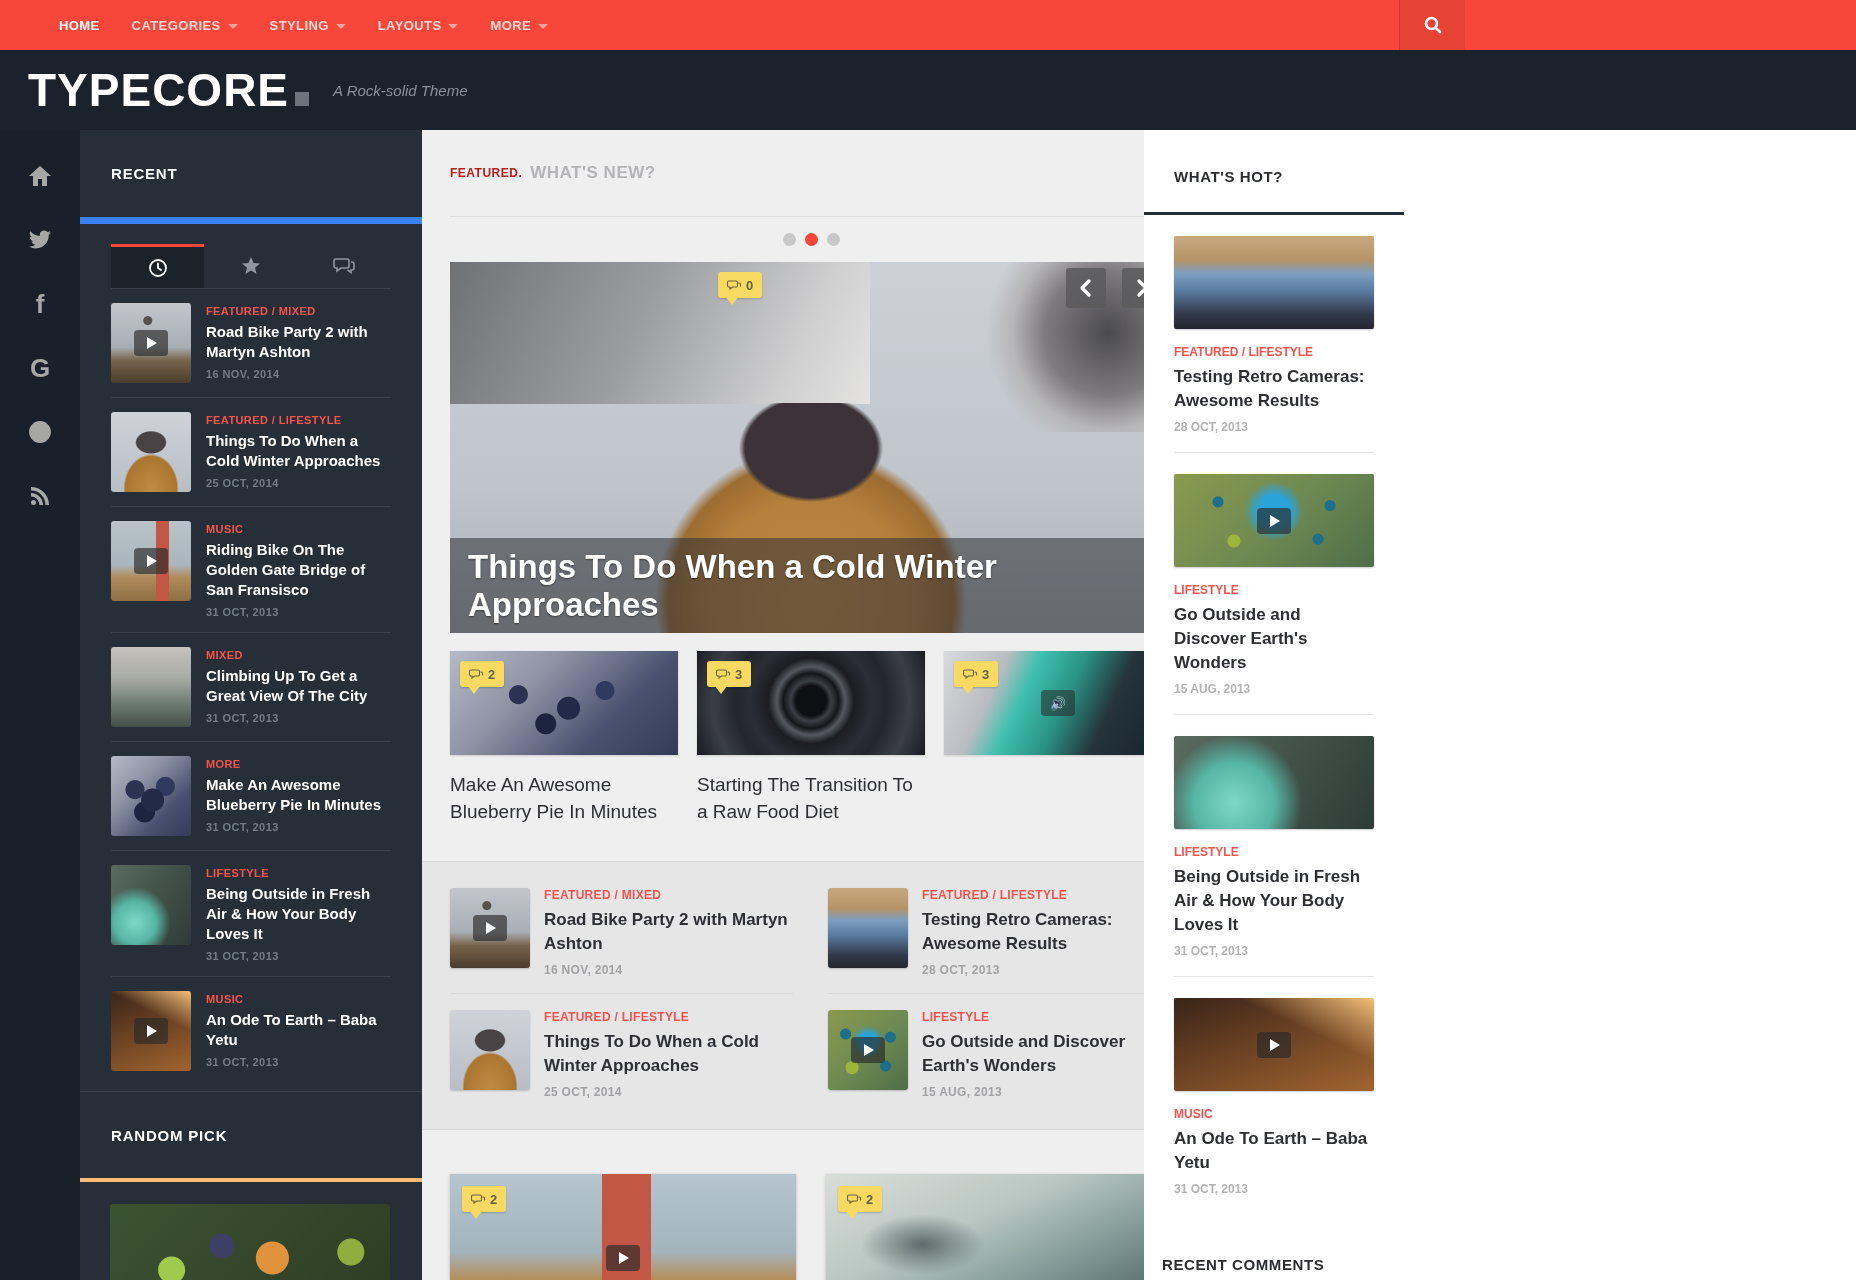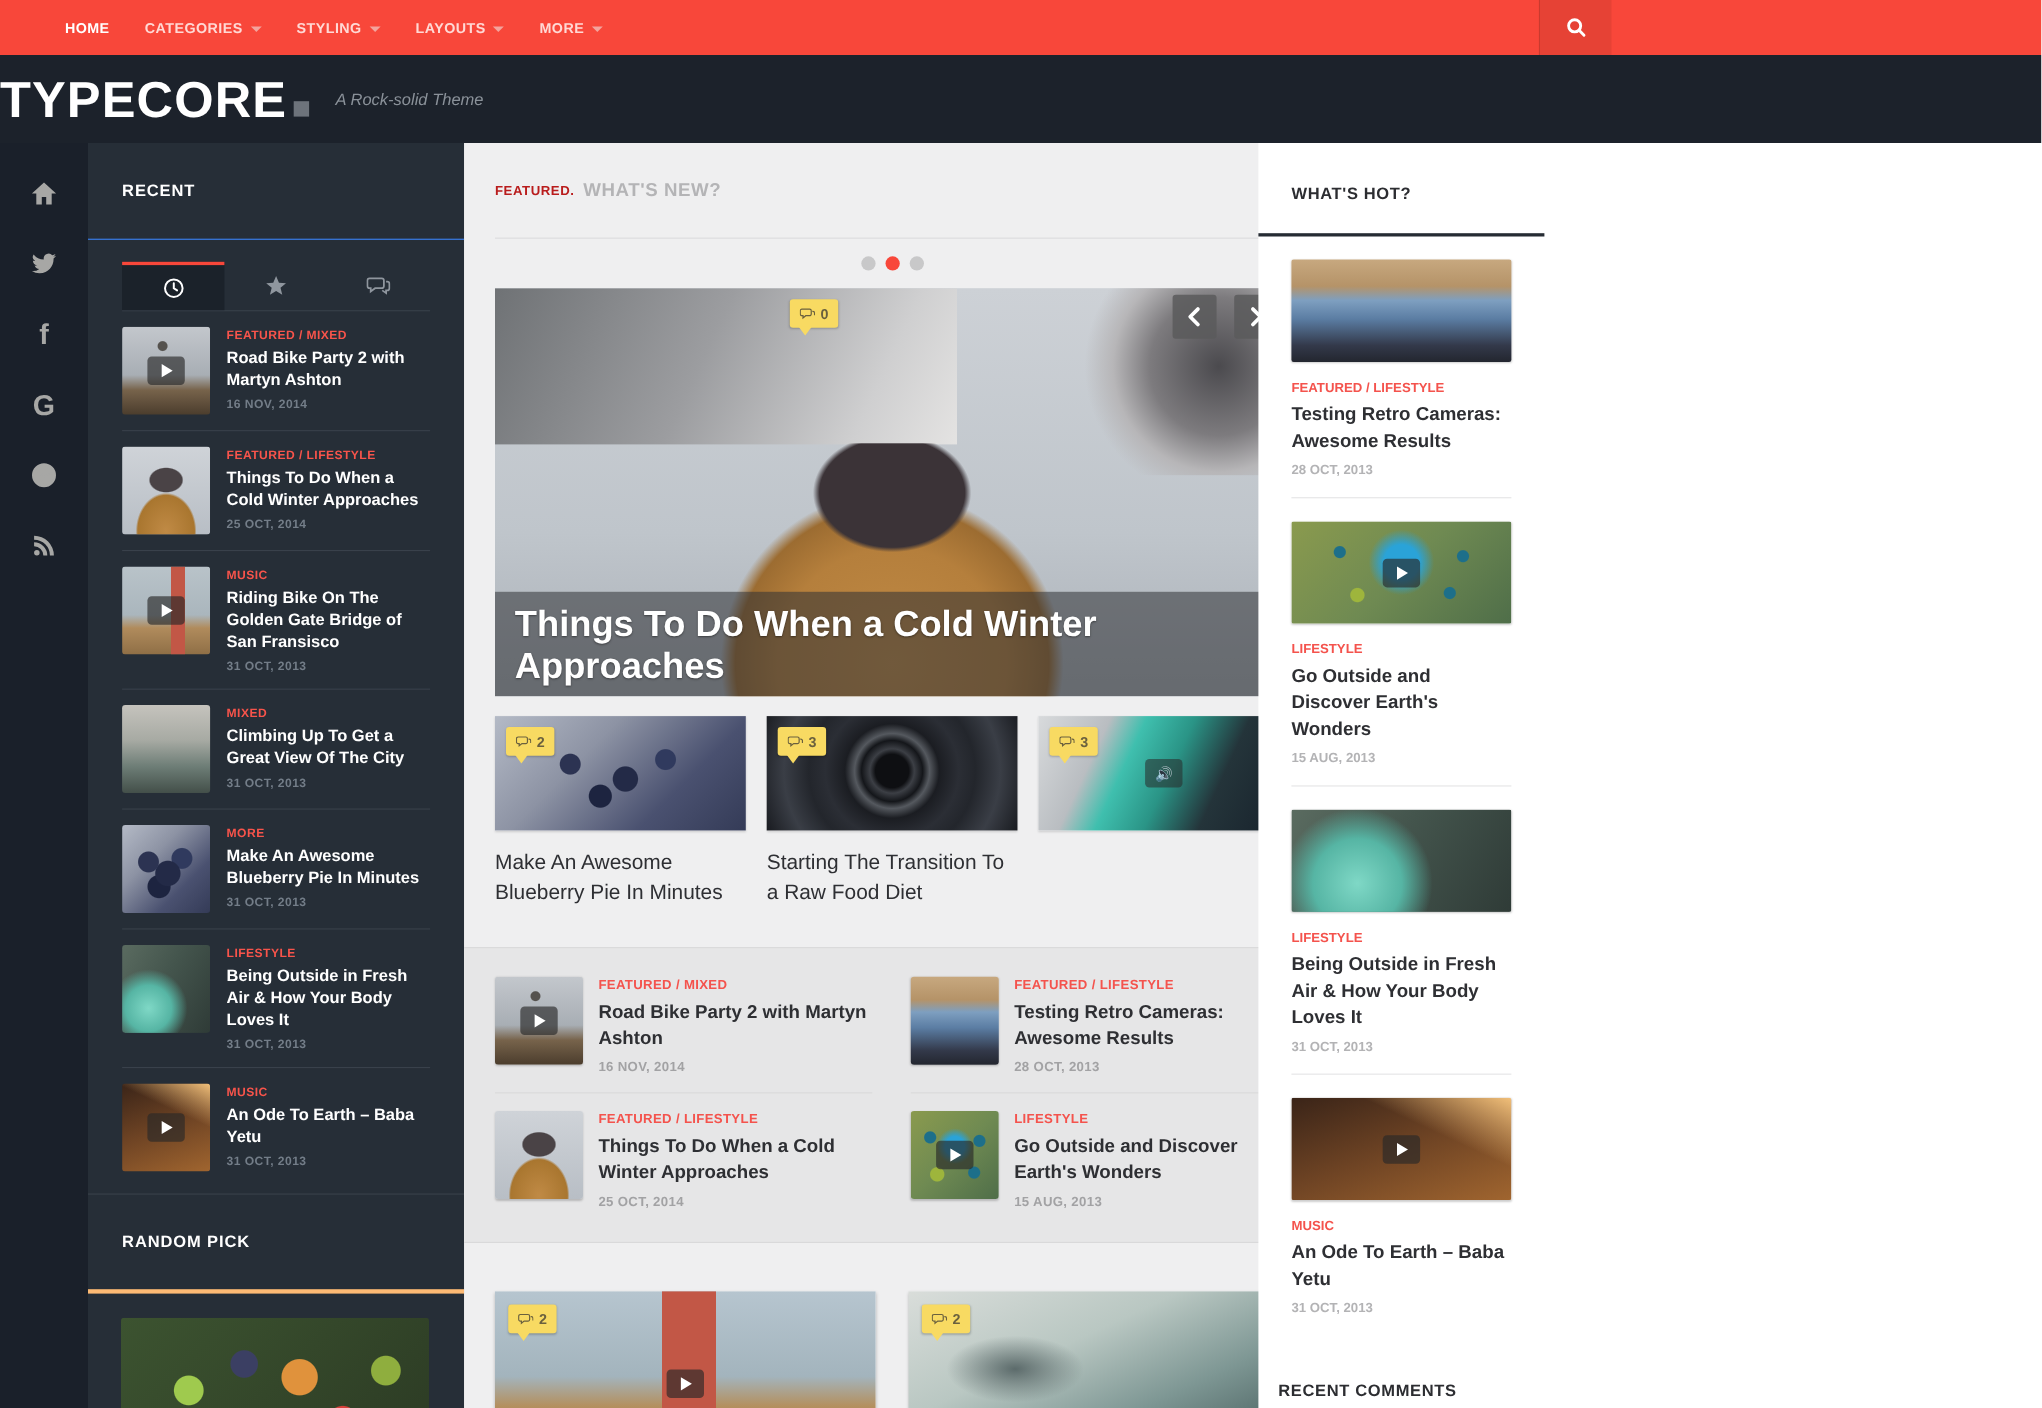--- a/index.html
+++ b/index.html
@@ -10,33 +10,33 @@
   .navbar{position:absolute;left:0;top:0;width:1856px;height:50px;background:#f8473a;display:flex;align-items:stretch;}
   .nav-items{display:flex;align-items:stretch;padding-left:43px;}
   .nav-item{display:flex;align-items:center;gap:7px;padding:0 16px;color:#ffd9d5;font-size:13px;font-weight:bold;letter-spacing:.4px;cursor:pointer;}
   .nav-item.active{color:#fff;}
   .nav-item .lbl{color:inherit;}
   .caret{width:0;height:0;border-left:5px solid transparent;border-right:5px solid transparent;border-top:5px solid #f3a49d;margin-top:2px;}
   .nav-search{position:absolute;left:1399px;top:0;width:65px;height:50px;background:rgba(0,0,0,.07);border-left:1px solid rgba(0,0,0,.12);display:flex;align-items:center;justify-content:center;cursor:pointer;}
 
   
   .masthead{position:absolute;left:0;top:50px;width:1856px;height:80px;background:#1c222b;display:flex;align-items:center;}
-  .logo{display:flex;align-items:baseline;color:#fff;font-size:46px;font-weight:bold;letter-spacing:1px;line-height:1;}
+  .logo{margin-left:28px;display:flex;align-items:baseline;color:#fff;font-size:46px;font-weight:bold;letter-spacing:1px;line-height:1;}
   .logo .dot{display:inline-block;width:14px;height:14px;background:#6d737b;margin-left:6px;}
   .tagline{margin-left:24px;color:#8a9199;font-size:15px;font-style:italic;}
 
   
   .rail{position:absolute;left:0;top:130px;width:80px;height:1150px;background:#1a202a;display:flex;flex-direction:column;align-items:center;padding-top:14px;box-sizing:border-box;}
   .rail-btn{width:80px;height:64px;display:flex;align-items:center;justify-content:center;cursor:pointer;}
   .rail-btn svg{stroke:#a7a7a5;fill:#a7a7a5;}
   .rail-letter{color:#a7a7a5;font-size:26px;font-weight:bold;line-height:1;}
 
   
   .sidebar{position:absolute;left:80px;top:130px;width:342px;height:1150px;background:#262e37;box-sizing:border-box;}
-  .side-head{height:87px;display:flex;align-items:center;padding-left:31px;border-bottom:1px solid #3b82f6;}
+  .side-head{height:87px;display:flex;align-items:center;padding-left:31px;border-bottom:7px solid #3b82f6;}
   .side-head-title{color:#fff;font-size:15px;font-weight:bold;letter-spacing:.8px;}
   .tabs{display:flex;margin:20px 31px 0 31px;border-bottom:1px solid #39414b;}
   .tab{width:93px;height:44px;display:flex;align-items:center;justify-content:center;cursor:pointer;}
   .tab.active{background:#1b222a;border-top:3px solid #f8473a;height:41px;}
   .tab svg{stroke:#8f969e;fill:none;}
   .tab.active svg{stroke:#fff;}
   .recent-list{margin:0 31px;}
   .r-item{display:flex;gap:15px;padding:14px 0;border-bottom:1px solid #39414b;cursor:pointer;}
   .r-item:last-child{border-bottom:none;}
   .r-thumb{position:relative;width:80px;height:80px;border-radius:3px;flex:0 0 80px;overflow:hidden;}

